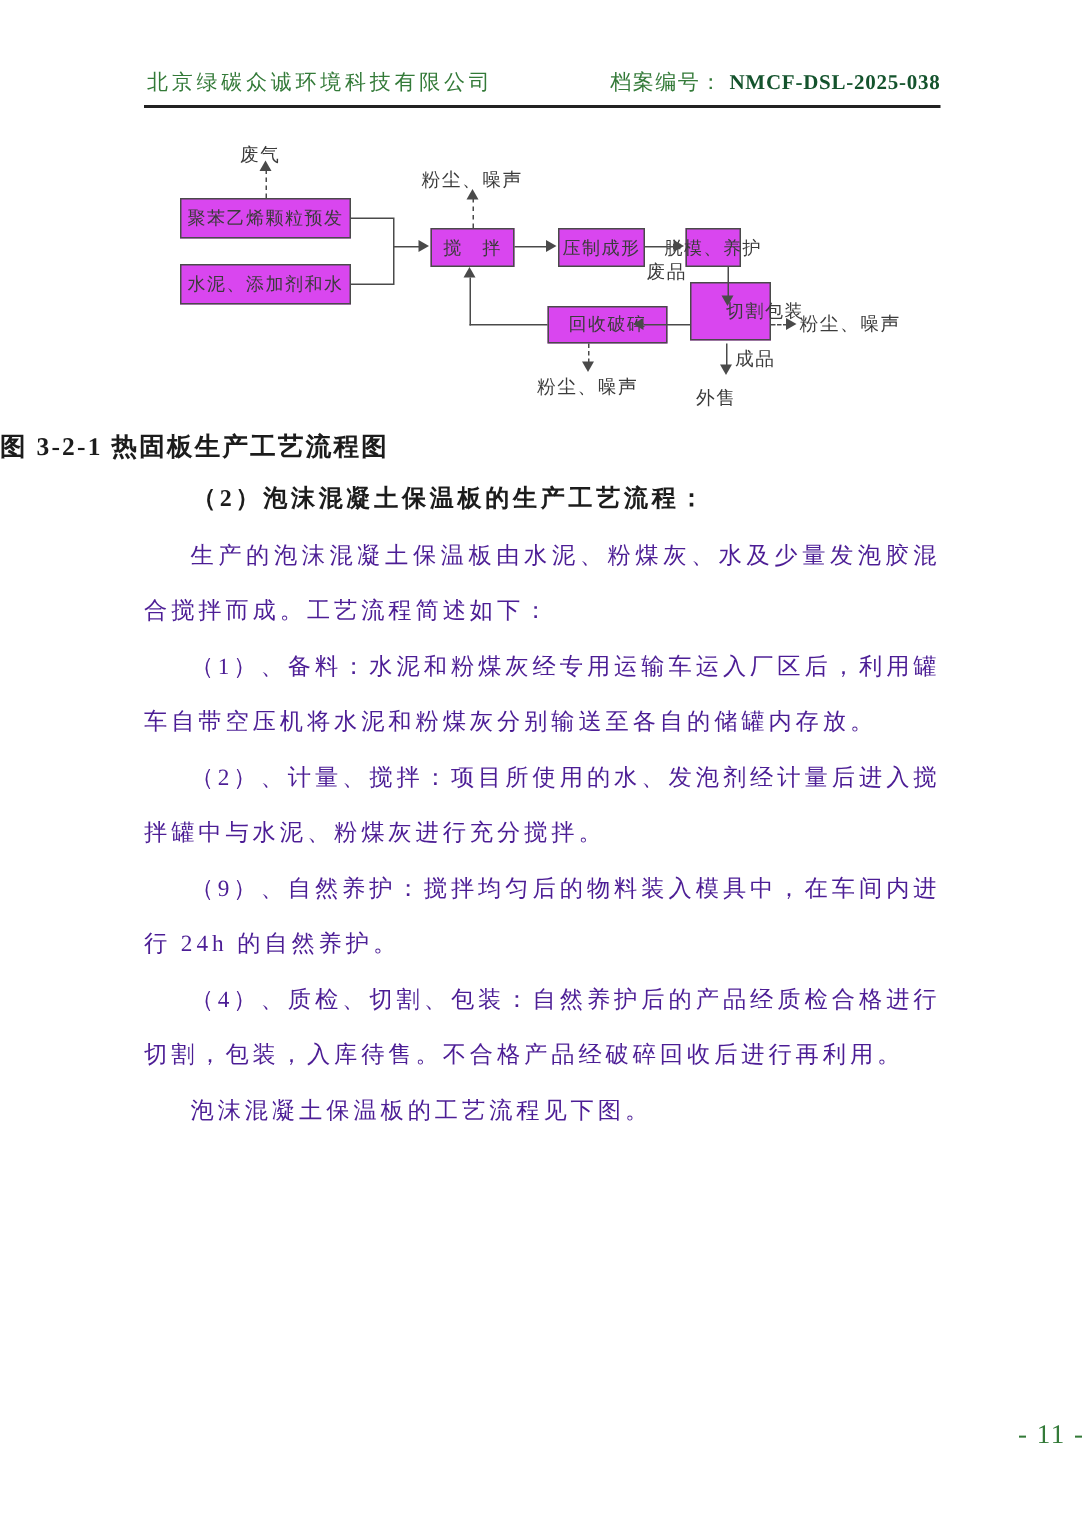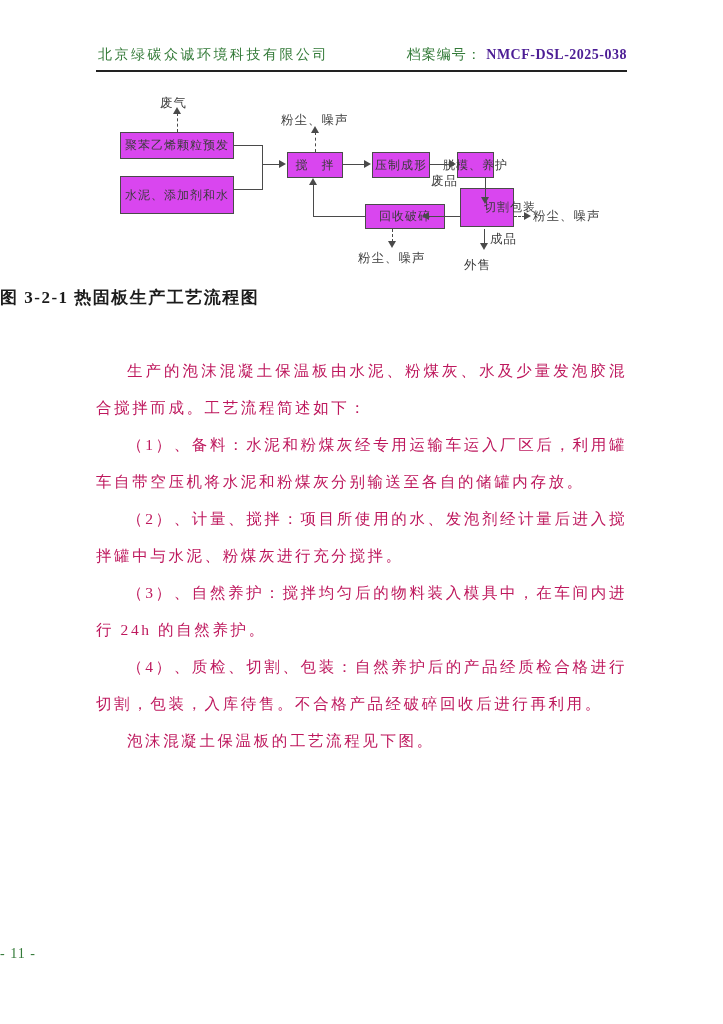--- a/index.html
+++ b/index.html
@@ -21,21 +21,21 @@
   .header .company{
     margin-left:2px;
     font-size:14px;letter-spacing:2.5px;
     color:#337a38;
   }
   .header .archive{
     font-size:14px;color:#337a38;letter-spacing:1px;
   }
   .header .archive b{
     font-family:"Liberation Serif",serif;
-    color:#4c1d95;letter-spacing:0.5px;font-weight:bold;
+    color:#14532d;letter-spacing:0.5px;font-weight:bold;
   }
   
   .diagram{position:absolute;left:0;top:0;width:723px;height:285px;}
   .fbox{
     position:absolute;
     border:1.2px solid #4a4a4a;
     background:#d946ef;
     display:flex;align-items:center;justify-content:center;
     font-size:12px;color:#3b3b3b;letter-spacing:1px;white-space:nowrap;
     box-sizing:border-box;
@@ -61,26 +61,26 @@
     position:absolute;left:96px;top:322px;width:531px;
     font-weight:bold;font-size:16px;letter-spacing:2.5px;color:#1c1c1c;
     text-indent:2em;
   }
   .bodytext{
     position:absolute;left:96px;top:352px;width:531px;
   }
   .bodytext p{
     margin:0;
     font-size:15.5px;line-height:37px;letter-spacing:2.6px;
-    text-indent:2em;text-align:justify;color:#be185d;
+    text-indent:2em;text-align:justify;color:#4c1d95;
   }
   
   .footer{
     position:absolute;left:0;top:946px;width:723px;
-    text-align:left;font-size:14px;color:#337a38;letter-spacing:1px;
+    text-align:right;font-size:18px;color:#337a38;letter-spacing:1px;
   }
 </style>
 </head>
 <body>
 
 <div class="page">
 
   <div class="header">
     <span class="company">北京绿碳众诚环境科技有限公司</span>
     <span class="archive"><span>档案编号：</span> <b>NMCF-DSL-2025-038</b></span>
@@ -90,21 +90,21 @@
 
     <span class="flabel" style="left:160px;top:95px;">废气</span>
     <span class="flabel" style="left:281px;top:112px;">粉尘、噪声</span>
     <span class="flabel" style="left:431px;top:173px;">废品</span>
     <span class="flabel" style="left:533px;top:208px;">粉尘、噪声</span>
     <span class="flabel" style="left:490px;top:231px;">成品</span>
     <span class="flabel" style="left:464px;top:257px;">外售</span>
     <span class="flabel" style="left:358px;top:250px;">粉尘、噪声</span>
 
     <div class="fbox" style="left:120px;top:132px;width:114px;height:27px;">聚苯乙烯颗粒预发</div>
-    <div class="fbox" style="left:120px;top:176px;width:114px;height:38px;">水泥、添加剂和水</div>
+    <div class="fbox" style="left:120px;top:176px;width:114px;height:27px;">水泥、添加剂和水</div>
     <div class="fbox" style="left:287px;top:152px;width:56px;height:26px;">搅　拌</div>
     <div class="fbox" style="left:372px;top:152px;width:58px;height:26px;">压制成形</div>
     <div class="fbox" style="left:457px;top:152px;width:37px;height:26px;">脱模、养护</div>
     <div class="fbox" style="left:460px;top:188px;width:54px;height:39px;padding-left:46px;">切割包装</div>
     <div class="fbox" style="left:365px;top:204px;width:80px;height:25px;">回收破碎</div>
 
     <div class="vdash" style="left:177px;top:113px;height:19px;"></div>
     <div class="ah up" style="left:173px;top:107px;"></div>
 
     <div class="vdash" style="left:315px;top:132px;height:20px;"></div>
@@ -138,25 +138,26 @@
     <div class="vline" style="left:484px;top:229px;height:15px;"></div>
     <div class="ah down" style="left:480px;top:243px;"></div>
 
     <div class="vdash" style="left:392px;top:229px;height:13px;"></div>
     <div class="ah down" style="left:388px;top:241px;"></div>
 
   </div>
 
   <div class="caption">图 3-2-1 热固板生产工艺流程图</div>
 
+  <div class="heading">（2）泡沫混凝土保温板的生产工艺流程：</div>
 
   <div class="bodytext">
     <p>生产的泡沫混凝土保温板由水泥、粉煤灰、水及少量发泡胶混合搅拌而成。工艺流程简述如下：</p>
     <p>（1）、备料：水泥和粉煤灰经专用运输车运入厂区后，利用罐车自带空压机将水泥和粉煤灰分别输送至各自的储罐内存放。</p>
     <p>（2）、计量、搅拌：项目所使用的水、发泡剂经计量后进入搅拌罐中与水泥、粉煤灰进行充分搅拌。</p>
-    <p>（3）、自然养护：搅拌均匀后的物料装入模具中，在车间内进行 24h 的自然养护。</p>
+    <p>（9）、自然养护：搅拌均匀后的物料装入模具中，在车间内进行 24h 的自然养护。</p>
     <p>（4）、质检、切割、包装：自然养护后的产品经质检合格进行切割，包装，入库待售。不合格产品经破碎回收后进行再利用。</p>
     <p>泡沫混凝土保温板的工艺流程见下图。</p>
   </div>
 
   <div class="footer">- 11 -</div>
 
 </div>
 
 </body></html>

